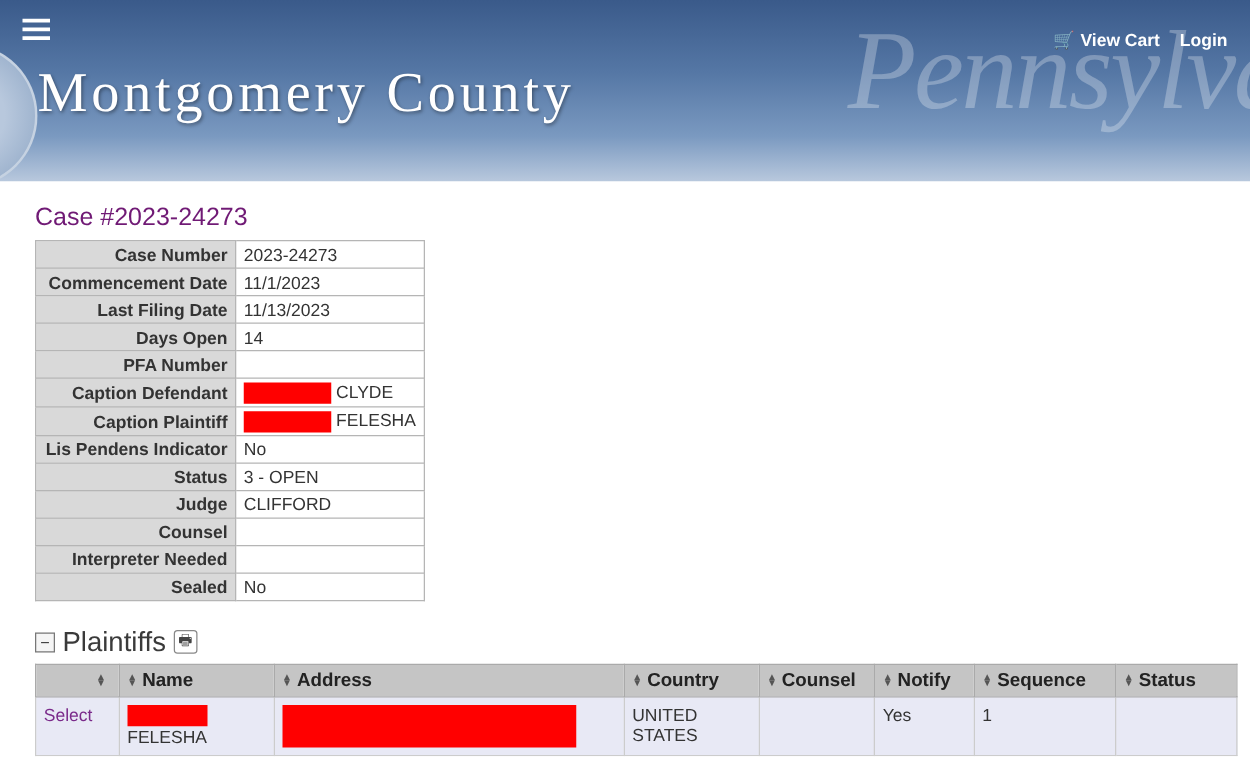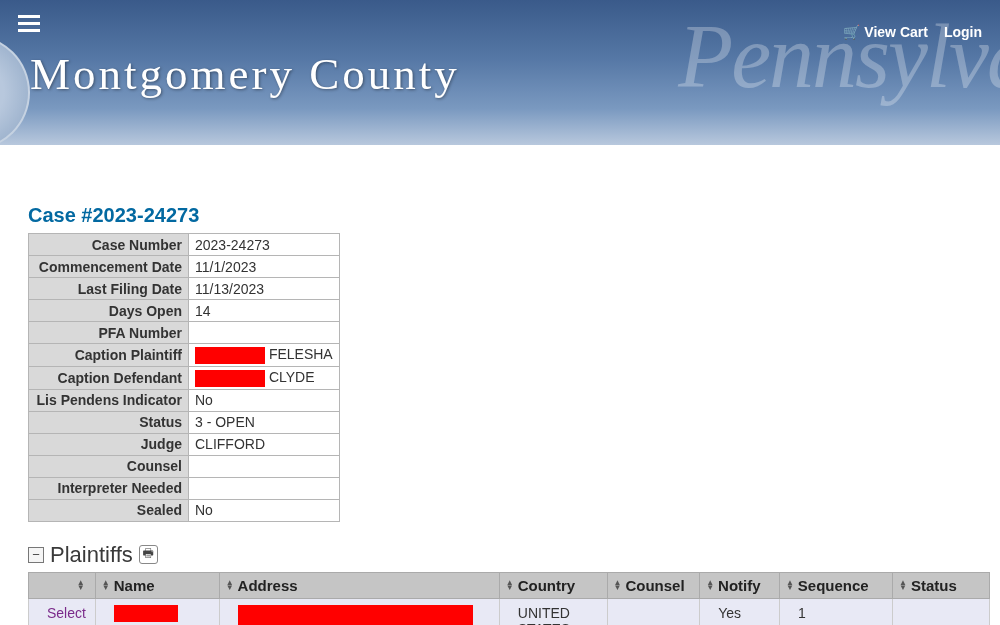--- a/index.html
+++ b/index.html
@@ -51,21 +51,21 @@
       left: -85px;
       top: 35px;
       width: 115px;
       height: 115px;
       border-radius: 50%;
       background: radial-gradient(circle, #b8c8dd 40%, #8aa3c2 100%);
       border: 2px solid rgba(255,255,255,0.4);
     }
 
     .content { padding: 18px 10px 0 28px; }
-    .case-heading { font-size: 20px; color: #0369a1; margin-bottom: 6px; font-weight: 700; margin-top: 41px; }
+    .case-heading { font-size: 20px; color: #701a75; margin-bottom: 6px; font-weight: 400; }
     
     .details-table { border-collapse: collapse; margin-bottom: 20px; }
     .details-table td { border: 1px solid #b5b5b5; padding: 2px 6px; font-size: 14px; height: 22px; }
     .details-table td.label { background: #d9d9d9; text-align: right; font-weight: 700; width: 160px; }
     .details-table td.value { background: #fff; min-width: 135px; }
     
     .redact { display: inline-block; background: #ff0000; width: 70px; height: 17px; vertical-align: middle; }
     .redact-long { width: 235px; height: 34px; }
     .redact-med { width: 64px; height: 17px; }
     
@@ -85,21 +85,21 @@
     .grid { width: 100%; border-collapse: collapse; table-layout: fixed; }
     .grid th {
       background: #c5c5c5; border: 1px solid #aaa; padding: 4px 6px;
       font-size: 15px; font-weight: 700; text-align: left; color: #222;
       position: relative;
     }
     .sort-arrows {
       display: inline-flex; flex-direction: column; line-height: 5px;
       font-size: 8px; color: #555; margin-right: 4px; vertical-align: middle;
     }
-    .grid td { border: 1px solid #ccc; padding: 6px 18px; font-size: 14px; vertical-align: top; background: #e8e9f5; }
+    .grid td { border: 1px solid #ccc; padding: 6px 6px; font-size: 14px; vertical-align: top; background: #e8e9f5; }
     .grid .sel-col { width: 62px; }
     .grid .name-col { width: 115px; }
     .grid .addr-col { width: 260px; }
     .grid .country-col { width: 100px; }
     .grid .counsel-col { width: 86px; }
     .grid .notify-col { width: 74px; }
     .grid .seq-col { width: 105px; }
     .grid .status-col { width: 90px; }
     .select-link { color: #7a2a8a; font-size: 14px; text-decoration: none; }
     .th-inner { display: flex; align-items: center; }
@@ -145,26 +145,26 @@
         </tr>
         <tr>
           <td class="label">Days Open</td>
           <td class="value">14</td>
         </tr>
         <tr>
           <td class="label">PFA Number</td>
           <td class="value"></td>
         </tr>
         <tr>
+          <td class="label">Caption Defendant</td>
+          <td class="value"><span class="redact"></span> CLYDE</td>
+        </tr>
+        <tr>
           <td class="label">Caption Plaintiff</td>
           <td class="value"><span class="redact"></span> FELESHA</td>
-        </tr>
-        <tr>
-          <td class="label">Caption Defendant</td>
-          <td class="value"><span class="redact"></span> CLYDE</td>
         </tr>
         <tr>
           <td class="label">Lis Pendens Indicator</td>
           <td class="value">No</td>
         </tr>
         <tr>
           <td class="label">Status</td>
           <td class="value">3 - OPEN</td>
         </tr>
         <tr>

